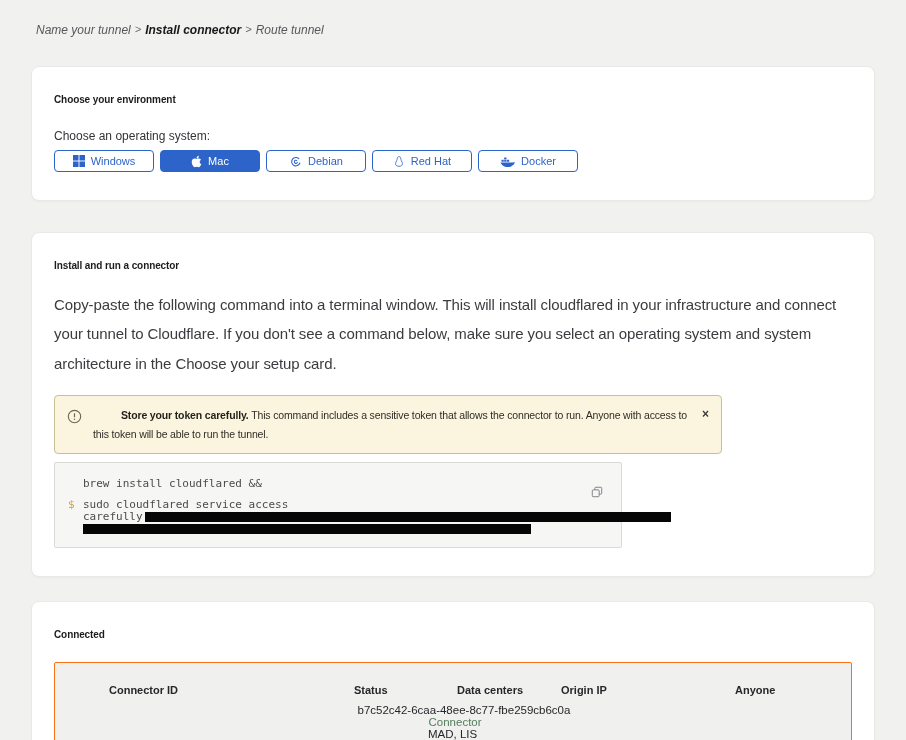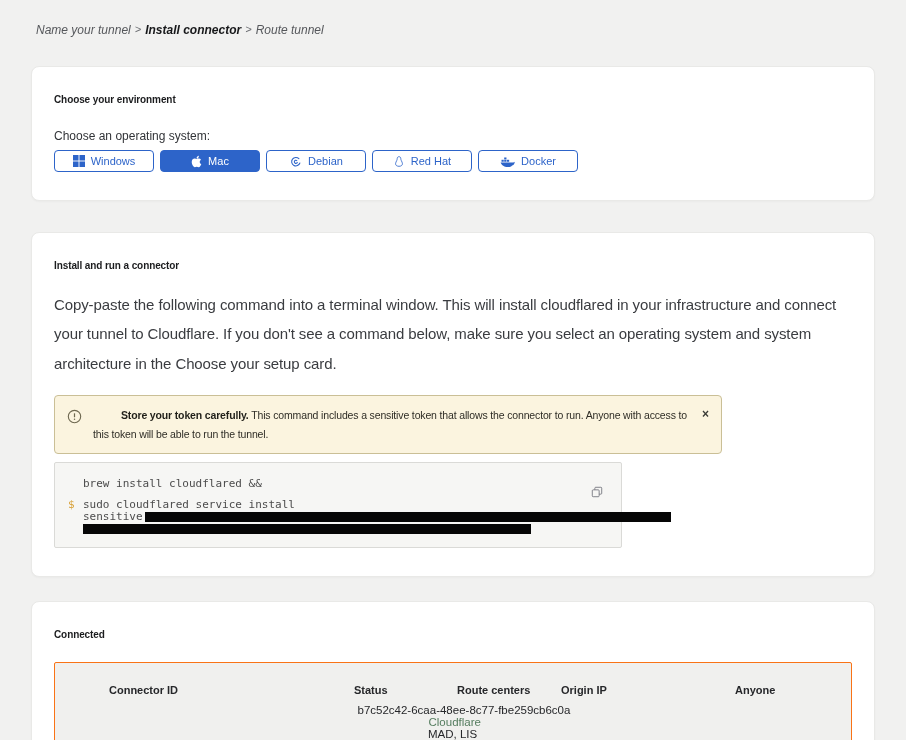--- a/index.html
+++ b/index.html
@@ -153,50 +153,50 @@
       <span class="lead">Store your token carefully.</span>
       <span>This command includes a sensitive token that allows the connector to run. Anyone with access to this token will be able to run the tunnel.</span>
     </span>
     <button class="banner-close">×</button>
   </div>
 
   <div class="codeblock">
     <div class="code-line first">brew install cloudflared &amp;&amp;</div>
     <div class="code-line">
       <span class="prompt">$</span>
-      <span>sudo cloudflared service install</span>
+      <span>sudo cloudflared service access</span>
     </div>
     <div class="code-line">
-      <span>sensitive</span><span class="redact bar1"></span>
+      <span>carefully</span><span class="redact bar1"></span>
     </div>
     <div class="code-line">
       <span class="redact bar2"></span>
     </div>
     <button class="copy-btn">
       <svg viewBox="0 0 14 14" width="12" height="12">
           <rect x="4.5" y="1.5" width="8" height="8" rx="1" fill="none" stroke="currentColor"></rect>
           <rect x="1.5" y="4.5" width="8" height="8" rx="1" fill="#f6f6f4" stroke="currentColor"></rect>
         </svg>
     </button>
   </div>
 </section>
 
 <section class="card" id="connectors-card">
   <h2>Connected</h2>
   <div class="table-box">
     <div class="trow head">
       <span class="col-id">Connector ID</span>
       <span class="col-status">Status</span>
-      <span class="col-dc">Route centers</span>
+      <span class="col-dc">Data centers</span>
       <span class="col-ip">Origin IP</span>
       <span class="col-ver">Anyone</span>
     </div>
     <div class="trow vals">
       <span class="col-id">b7c52c42-6caa-48ee-8c77-fbe259cb6c0a</span>
-      <span class="col-status status-connected">Cloudflare</span>
+      <span class="col-status status-connected">Connector</span>
       <span class="col-dc">MAD, LIS</span>
       <span class="col-ip">109.48.10.179</span>
       <span class="col-ver">
         <span>2022.3.1</span>
         <svg viewBox="0 0 14 13" width="12" height="11">
             <path d="M7 1.2 13 11.8H1z" fill="none" stroke="#a79a3f" stroke-width="1.2" stroke-linejoin="round"></path>
             <line x1="7" y1="5" x2="7" y2="8.2" stroke="#a79a3f" stroke-width="1.2"></line>
             <circle cx="7" cy="9.9" r=".7" fill="#a79a3f"></circle>
           </svg>
       </span>

